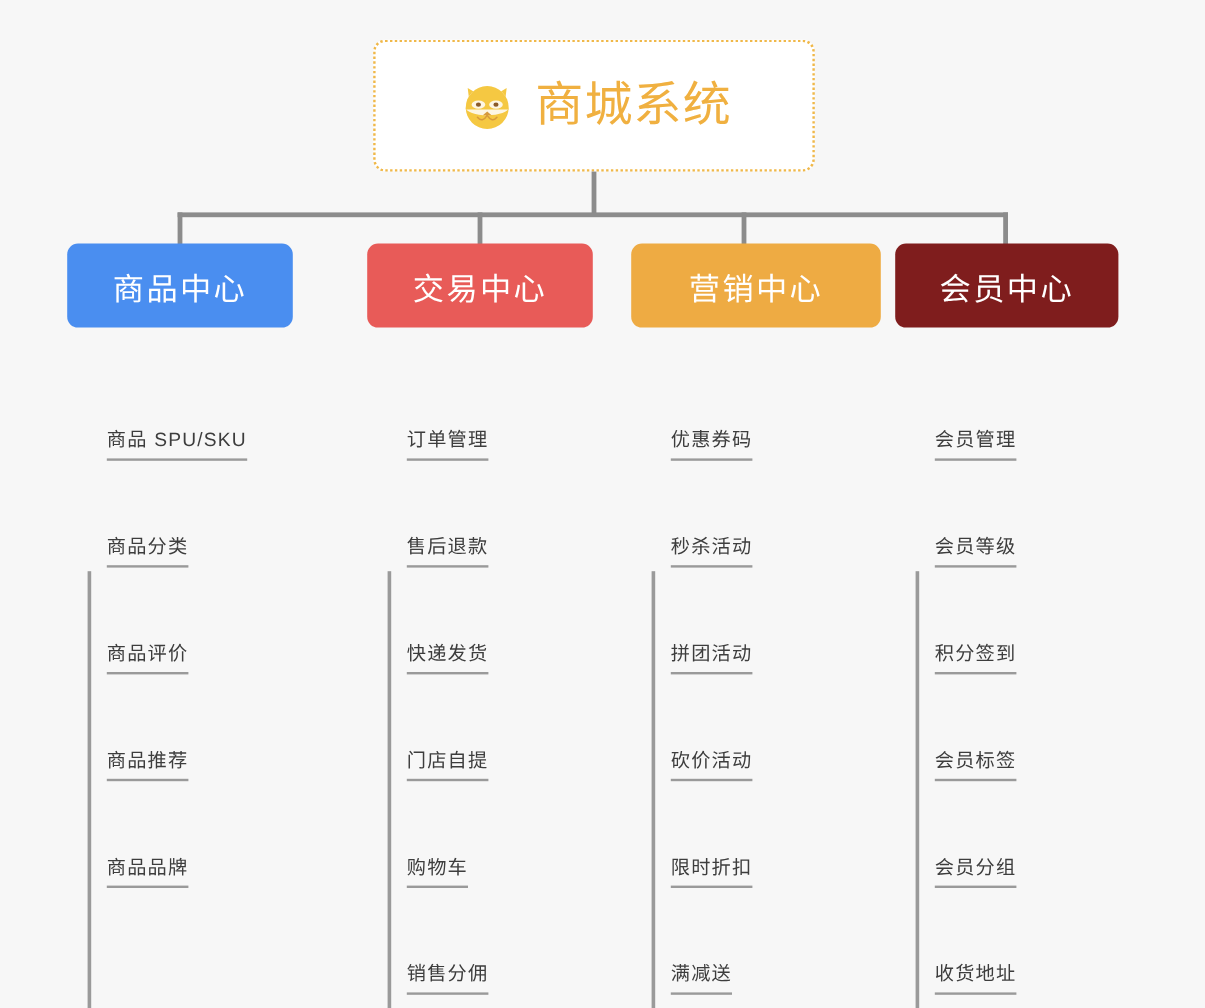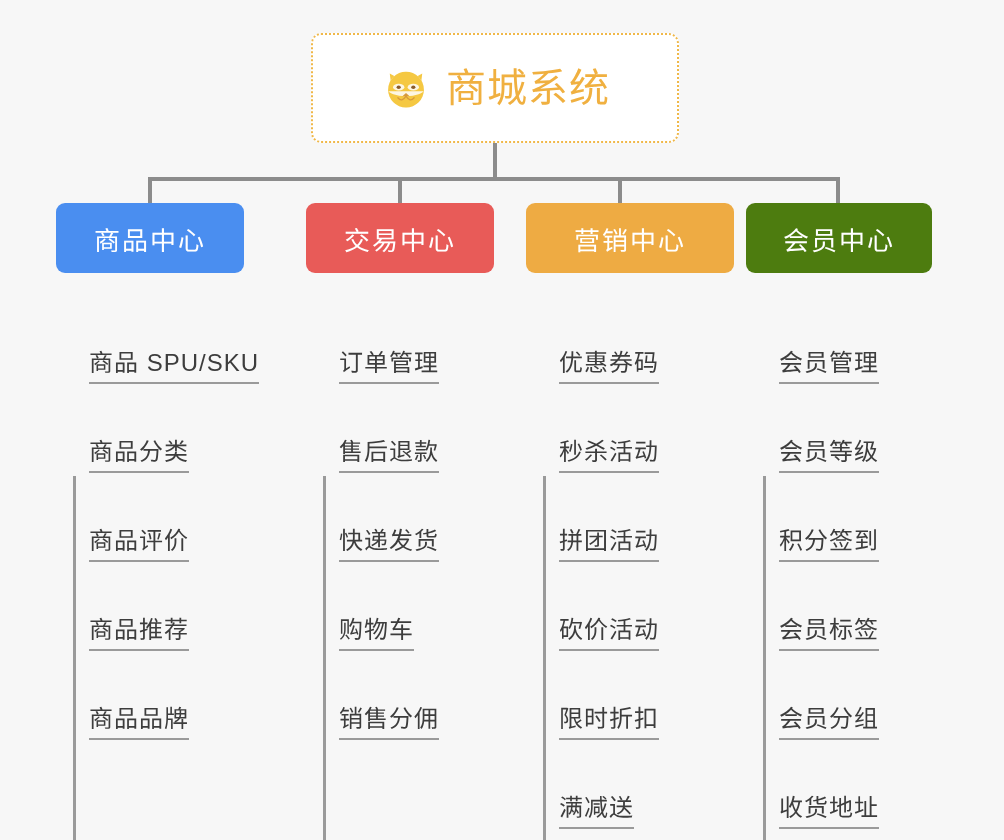--- a/index.html
+++ b/index.html
@@ -105,21 +105,21 @@
   .leaf-item {
     position: relative;
     height: 89px;
     box-sizing: border-box;
     padding-left: 33px;
     display: flex;
     align-items: flex-end;
   }
   .leaf-label {
     display: inline-block;
-    font-size: 24px;
+    font-size: 16px;
     color: #3d3d3d;
     line-height: 1.15;
     white-space: nowrap;
     padding-bottom: 5px;
     border-bottom: 2px solid #9a9a9a;
     letter-spacing: 1px;
   }
 </style>
 </head>
 <body>
@@ -192,20 +192,23 @@
       <li class="leaf-item">
         <span class="leaf-label">订单管理</span>
       </li>
       <li class="leaf-item">
         <span class="leaf-label">售后退款</span>
       </li>
       <li class="leaf-item">
         <span class="leaf-label">快递发货</span>
       </li>
       <li class="leaf-item">
+        <span class="leaf-label">门店自提</span>
+      </li>
+      <li class="leaf-item">
         <span class="leaf-label">购物车</span>
       </li>
       <li class="leaf-item">
         <span class="leaf-label">销售分佣</span>
       </li>
     </ul>
   </div>
 
   <div class="column col-3">
     <div class="cat-header" style="background:#eeab43;">
@@ -228,21 +231,21 @@
       <li class="leaf-item">
         <span class="leaf-label">限时折扣</span>
       </li>
       <li class="leaf-item">
         <span class="leaf-label">满减送</span>
       </li>
     </ul>
   </div>
 
   <div class="column col-4">
-    <div class="cat-header" style="background:#4d7c0f;">
+    <div class="cat-header" style="background:#7f1d1d;">
       <span>会员中心</span>
     </div>
     <div class="trunk" style="height:528px;"></div>
     <ul class="leaf-list">
       <li class="leaf-item">
         <span class="leaf-label">会员管理</span>
       </li>
       <li class="leaf-item">
         <span class="leaf-label">会员等级</span>
       </li>

